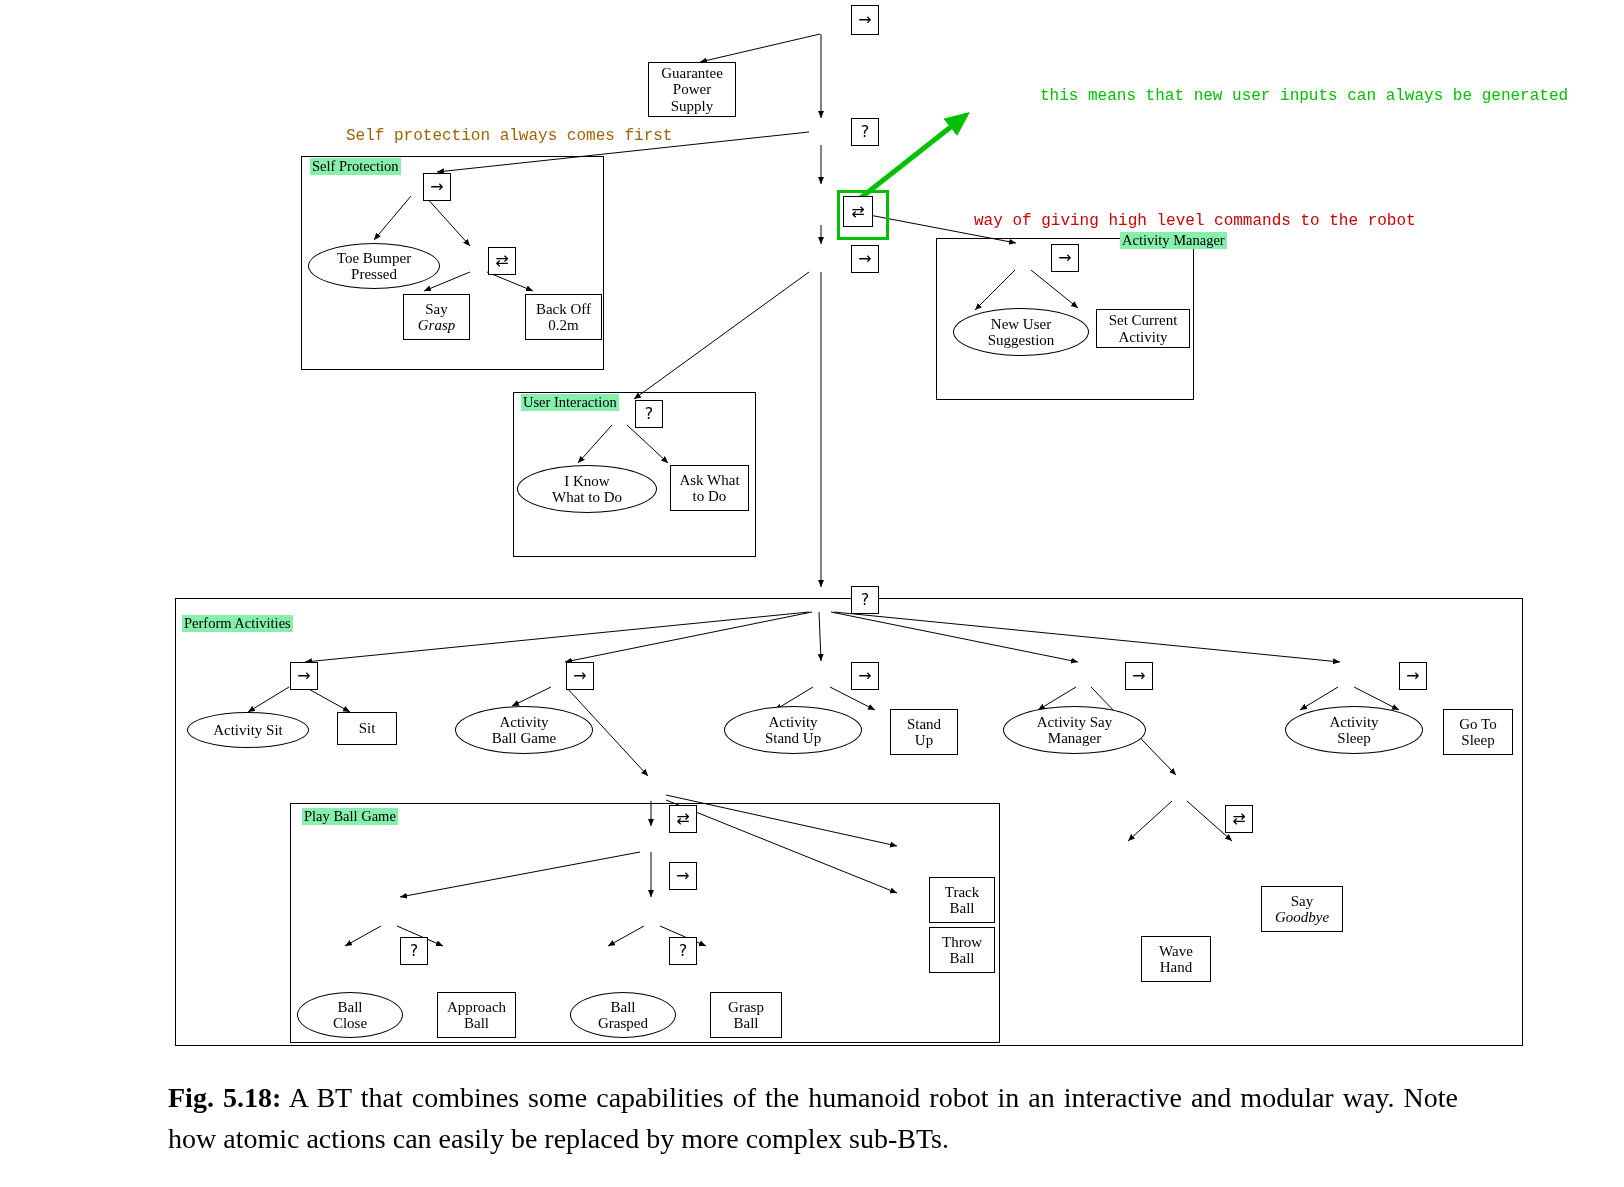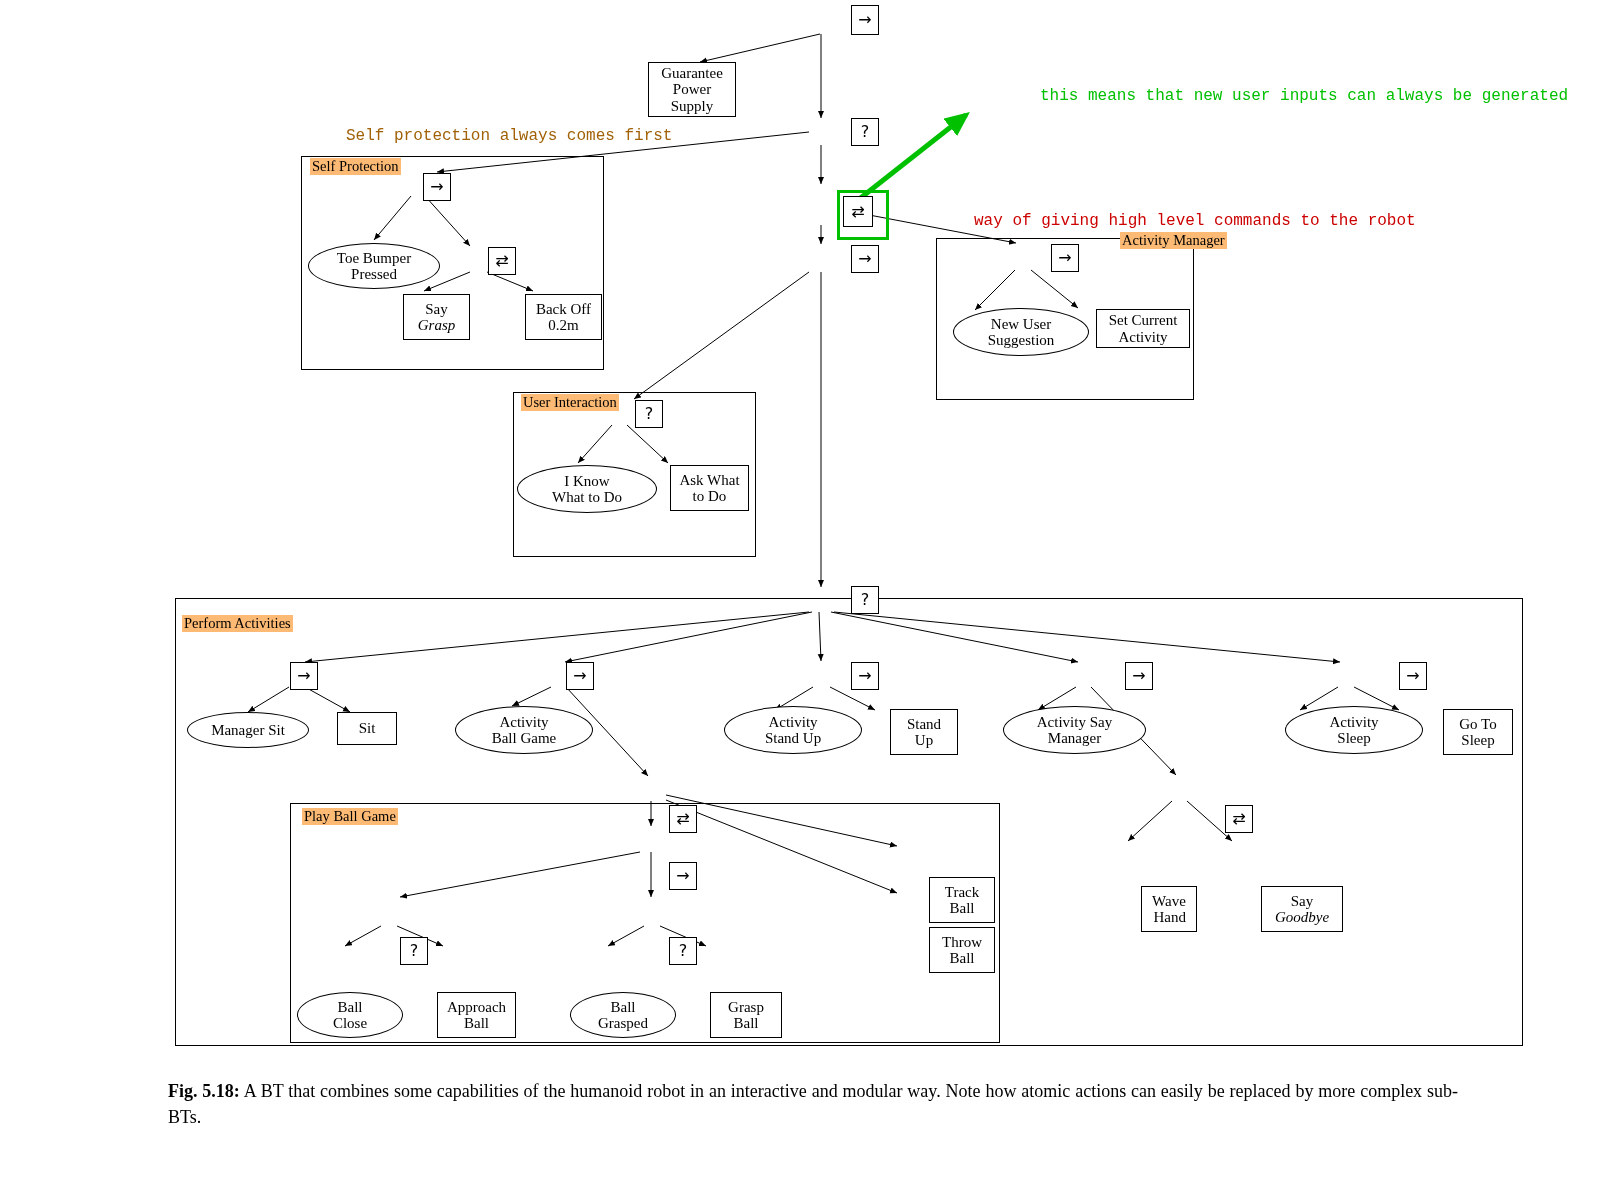--- a/index.html
+++ b/index.html
@@ -50,21 +50,21 @@
   .frame {
     position: absolute;
     box-sizing: border-box;
     border: 1px solid #000;
     background: transparent;
     z-index: 1;
   }
   .frame-label {
     position: absolute;
     font-size: 14.5px;
-    background: #fdba74;
+    background: #86efac;
     padding: 0 2px;
     z-index: 2;
     white-space: nowrap;
   }
   .note {
     position: absolute;
     font-size: 16px;
     font-family: Liberation Mono, monospace;
     white-space: nowrap;
     z-index: 4;
@@ -74,21 +74,21 @@
     box-sizing: border-box;
     border: 3px solid #00c000;
     z-index: 2;
   }
   .italic { font-style: italic; }
   #caption {
     position: absolute;
     left: 168px;
     top: 1078px;
     width: 1290px;
-    font-size: 18px;
+    font-size: 28px;
     font-family: "Liberation Serif", serif;
     line-height: 1.45;
     text-align: justify;
   }
   #caption b { font-weight: bold; }
 </style>
 </head>
 <body>
 
 <div id="page">
@@ -219,21 +219,21 @@
 
   <div class="node ctrl" style="left:1051px; top:244px; width:28px; height:28px;">→</div>
   <div class="node cond" style="left:953px; top:308px; width:136px; height:48px;">New User
 Suggestion</div>
   <div class="node" style="left:1096px; top:309px; width:94px; height:39px;">Set Current
 Activity</div>
 
   <div class="node ctrl" style="left:851px; top:586px; width:28px; height:28px;">?</div>
 
   <div class="node ctrl" style="left:290px; top:662px; width:28px; height:28px;">→</div>
-  <div class="node cond" style="left:187px; top:712px; width:122px; height:36px;">Manager Sit</div>
+  <div class="node cond" style="left:187px; top:712px; width:122px; height:36px;">Activity Sit</div>
   <div class="node" style="left:337px; top:712px; width:60px; height:33px;">Sit</div>
 
   <div class="node ctrl" style="left:566px; top:662px; width:28px; height:28px;">→</div>
   <div class="node cond" style="left:455px; top:706px; width:138px; height:48px;">Activity
 Ball Game</div>
 
   <div class="node ctrl" style="left:851px; top:662px; width:28px; height:28px;">→</div>
   <div class="node cond" style="left:724px; top:706px; width:138px; height:48px;">Activity
 Stand Up</div>
   <div class="node" style="left:890px; top:709px; width:68px; height:46px;">Stand
@@ -243,21 +243,21 @@
   <div class="node cond" style="left:1003px; top:706px; width:143px; height:48px;">Activity Say
 Manager</div>
 
   <div class="node ctrl" style="left:1399px; top:662px; width:28px; height:28px;">→</div>
   <div class="node cond" style="left:1285px; top:706px; width:138px; height:48px;">Activity
 Sleep</div>
   <div class="node" style="left:1443px; top:709px; width:70px; height:46px;">Go To
 Sleep</div>
 
   <div class="node ctrl" style="left:1225px; top:805px; width:28px; height:28px;">⇄</div>
-  <div class="node" style="left:1141px; top:886px; width:56px; height:46px;text-align:right;">Wave
+  <div class="node" style="left:1141px; top:936px; width:70px; height:46px;">Wave
 Hand</div>
   <div class="node" style="left:1261px; top:886px; width:82px; height:46px; flex-direction:column;">
     <span>Say</span>
     <span class="italic">Goodbye</span>
   </div>
 
   <div class="node ctrl" style="left:669px; top:805px; width:28px; height:28px;">⇄</div>
   <div class="node ctrl" style="left:669px; top:862px; width:28px; height:28px;">→</div>
   <div class="node" style="left:929px; top:877px; width:66px; height:46px;">Track
 Ball</div>

